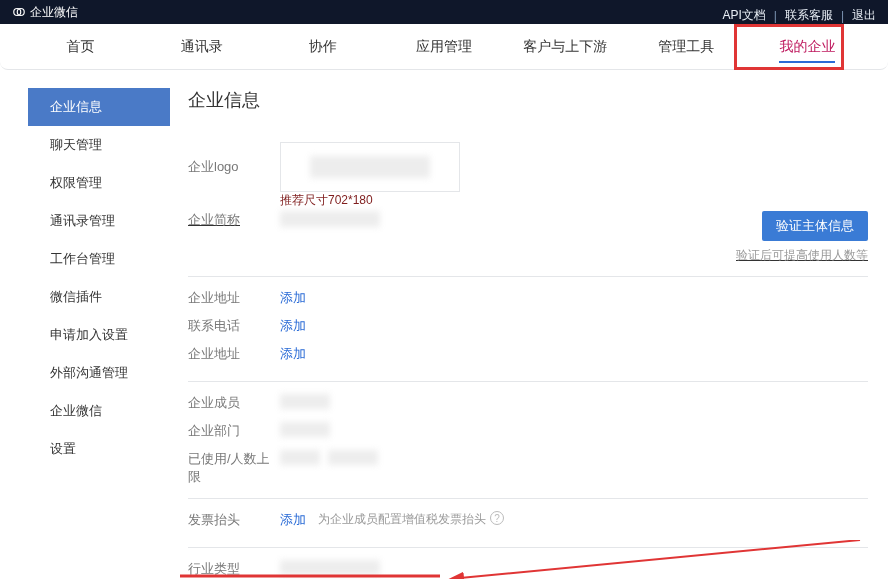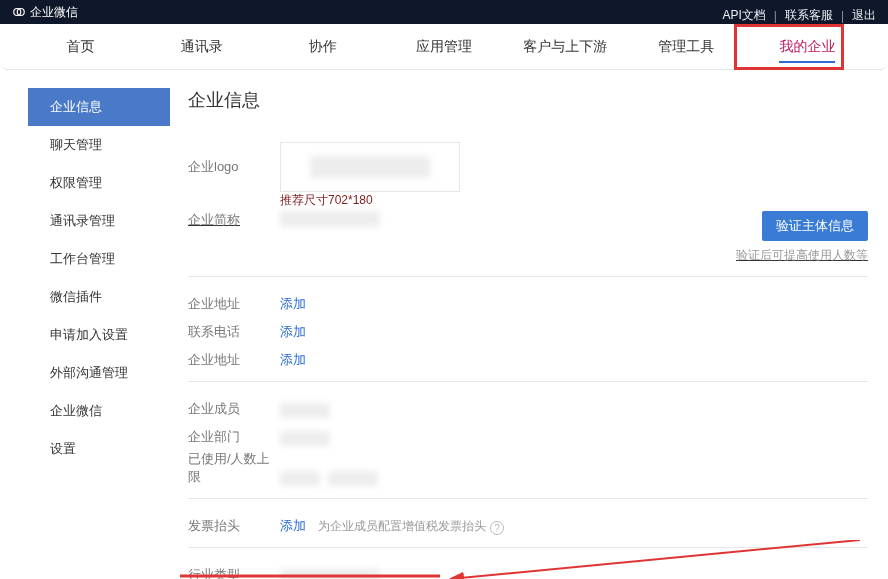--- a/index.html
+++ b/index.html
@@ -16,21 +16,21 @@
     .nav-item.active::after { content: ""; position: absolute; bottom: 6px; left: 50%; transform: translateX(-50%); width: 56px; height: 2px; background: #2a6bd6; }
     .highlight-box { position: absolute; border: 3px solid #e03535; pointer-events: none; top: 24px; left: 734px; width: 110px; height: 46px; }
     .main { display: flex; padding-top: 18px; }
     .sidebar { width: 170px; padding-left: 28px; }
     .sidebar-item { height: 38px; display: flex; align-items: center; padding-left: 22px; color: #333; font-size: 13px; cursor: pointer; }
     .sidebar-item.active { background: #4a7ac7; color: #fff; }
     .content { flex: 1; padding-left: 18px; padding-right: 20px; }
     .page-title { font-size: 18px; color: #333; margin-bottom: 20px; font-weight: 400; }
     .section { border-top: 1px solid #e4e6e9; padding: 10px 0; }
     .section.first { border-top: none; }
-    .row { display: flex; align-items: flex-end; min-height: 28px; padding: 2px 0; }
+    .row { display: flex; align-items: flex-start; min-height: 28px; padding: 2px 0; }
     .row .label { width: 92px; color: #787878; font-size: 13px; }
     .row .value { color: #333; }
     .link-add { color: #2a6bd6; cursor: pointer; }
     .blur-box { background: #ededed; filter: blur(3px); -webkit-filter: blur(3px); }
     .logo-frame { border: 1px solid #e4e6e9; width: 180px; height: 50px; display: flex; align-items: center; justify-content: center; }
     .logo-inner { width: 120px; height: 22px; }
     .hint-text { color: #7f1d1d; font-size: 12px; margin-left: 92px; }
     .logo-block { display: flex; align-items: flex-start; }
     .btn-primary { background: #3a7bd5; color: #fff; border: none; padding: 6px 14px; font-size: 13px; cursor: pointer; border-radius: 2px; }
     .right-col { margin-left: auto; text-align: right; }

